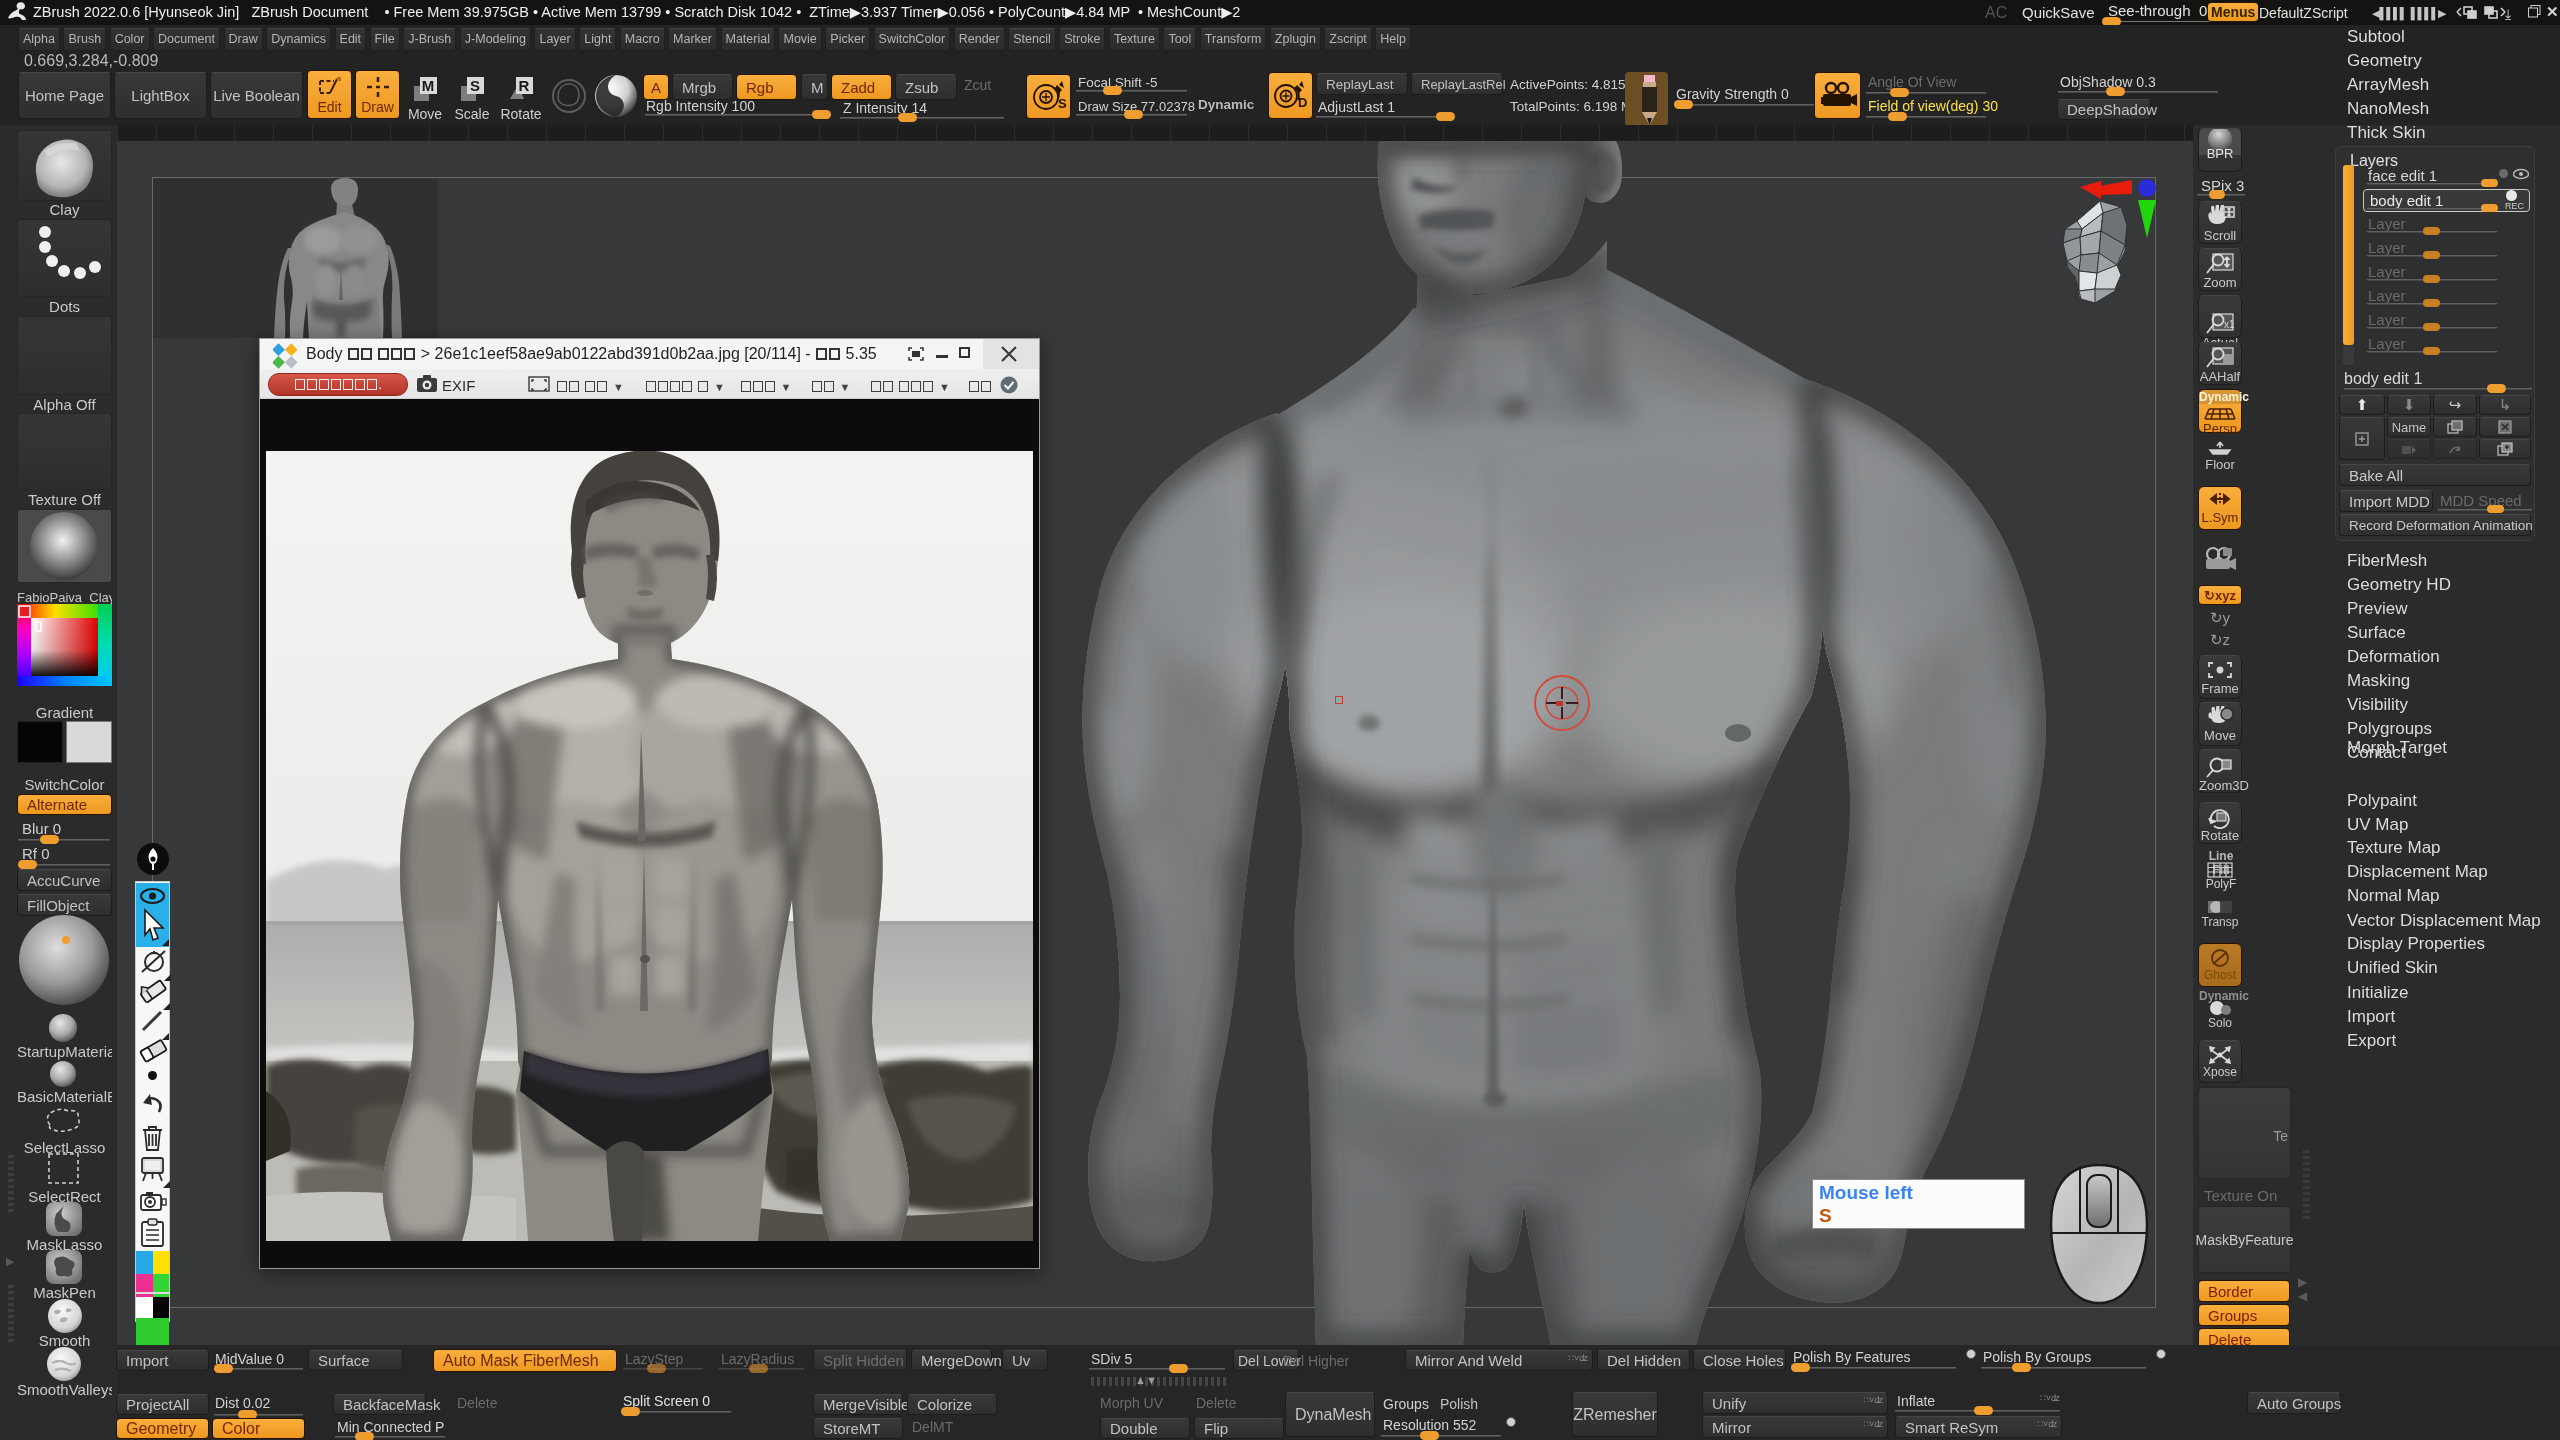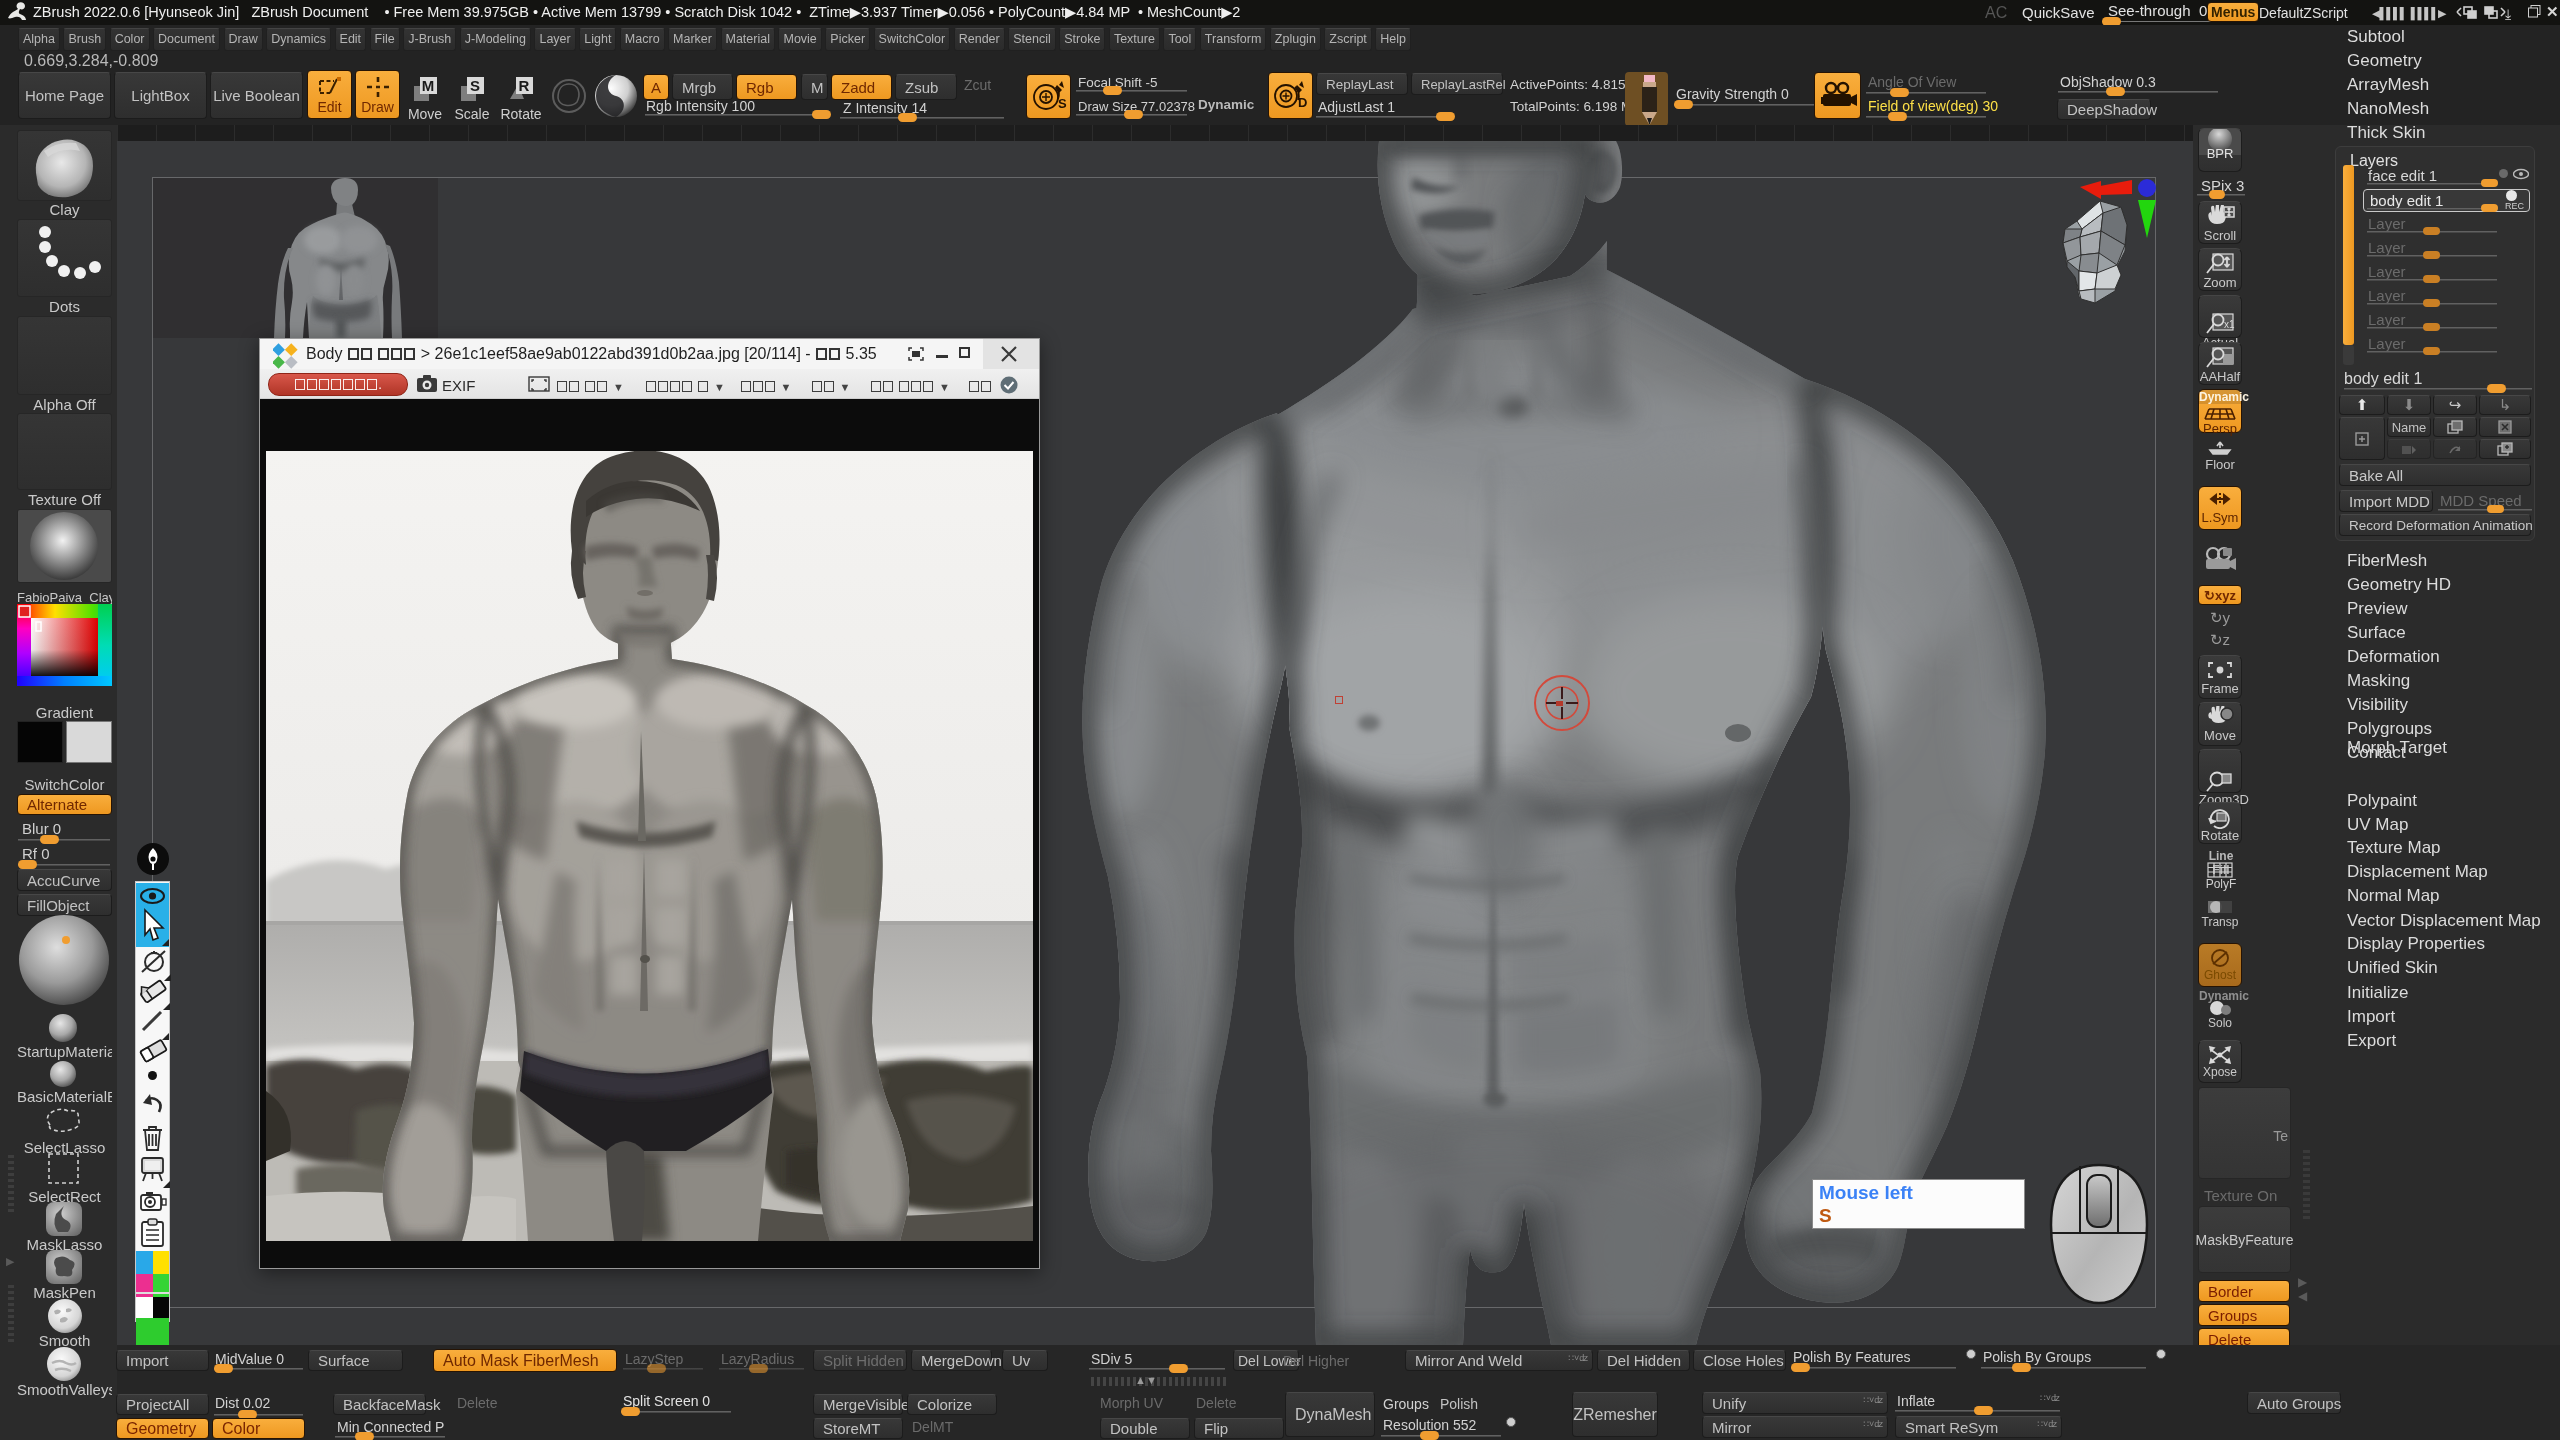--- a/index.html
+++ b/index.html
@@ -928,21 +928,21 @@
 <div class="rb" style="left:2198px;top:655px;height:44px;padding-top:4px"><svg width="28" height="20" viewBox="0 0 28 20">
       <g stroke="#d5d5d5" stroke-width="1.8" fill="#d5d5d5">
         <path d="M3 7 v-4 h4 M21 3 h4 v4 M25 13 v4 h-4 M7 17 h-4 v-4" fill="none"></path>
         <circle cx="14" cy="10" r="2.5"></circle>
       </g>
     </svg><div style="margin-top:-2px">Frame</div></div>
 <div class="rb" style="left:2198px;top:702px;height:44px;padding-top:3px"><svg width="30" height="22" viewBox="0 0 30 22">
       <path d="M4 12 q-2 -5 2 -6 l1 3 l-0.5 -6 q0 -3 3 -2 l1 5 l1 -7 q2 -2 3 0 l0 7 l2 -6 q3 -1 3 1 l-1 6 l3 -3 q3 0 2 3 q-2 3 -3 7 q-1 3 -7 3 q-6 0 -7 -4z" fill="#d9d9d9"></path>
       <circle cx="22" cy="8" r="6" fill="#888" stroke="#2b2b2b" stroke-width="1.5"></circle>
     </svg><div style="margin-top:-3px">Move</div></div>
-<div class="rb" style="left:2198px;top:749px;height:44px;padding-top:20px"><svg width="30" height="22" viewBox="0 0 30 22">
+<div class="rb" style="left:2198px;top:749px;height:44px;padding-top:6px"><svg width="30" height="22" viewBox="0 0 30 22">
       <g stroke="#d9d9d9" stroke-width="1.8" fill="none">
         <circle cx="12" cy="9" r="6.5"></circle>
         <path d="M8 14 L2 21"></path>
         <rect x="17" y="4" width="9" height="9" fill="#888" stroke-width="1.3"></rect>
       </g>
     </svg><div style="margin-top:-3px">Zoom3D</div></div>
 <div class="rb" style="left:2198px;top:802px;height:42px;padding-top:2px"><svg width="30" height="24" viewBox="0 0 30 24">
       <g stroke="#d9d9d9" stroke-width="1.8" fill="none">
         <path d="M6 16 a9 9 0 1 1 3 5"></path>
         <path d="M4 13 l2 5 l5 -2" fill="#d9d9d9"></path>

